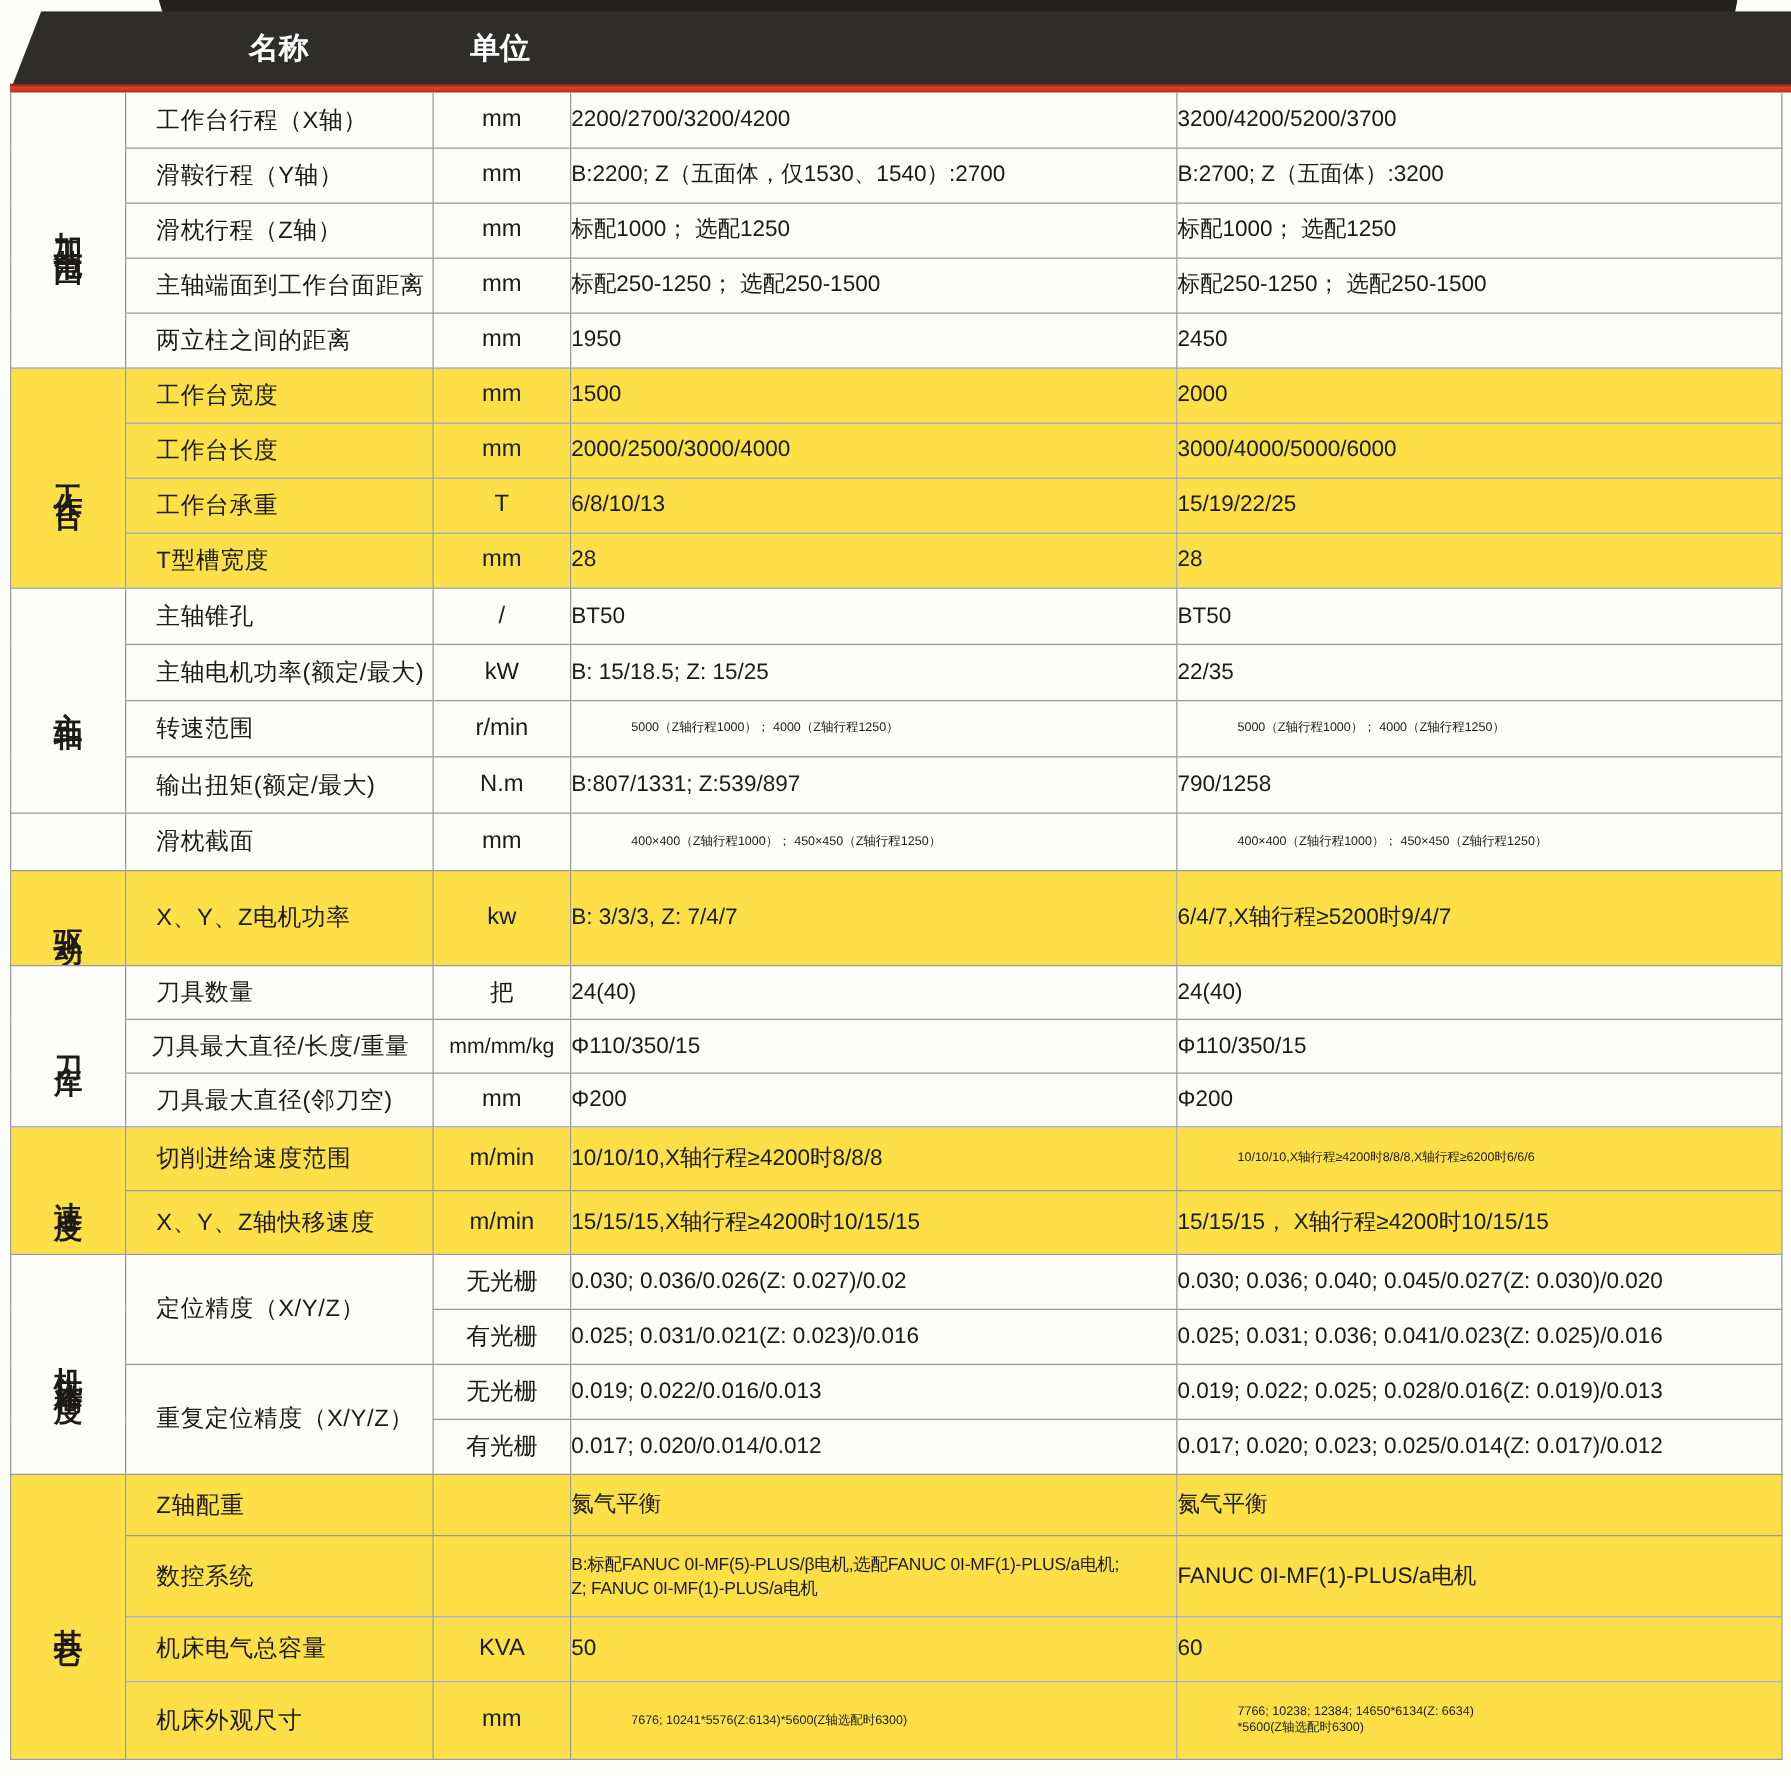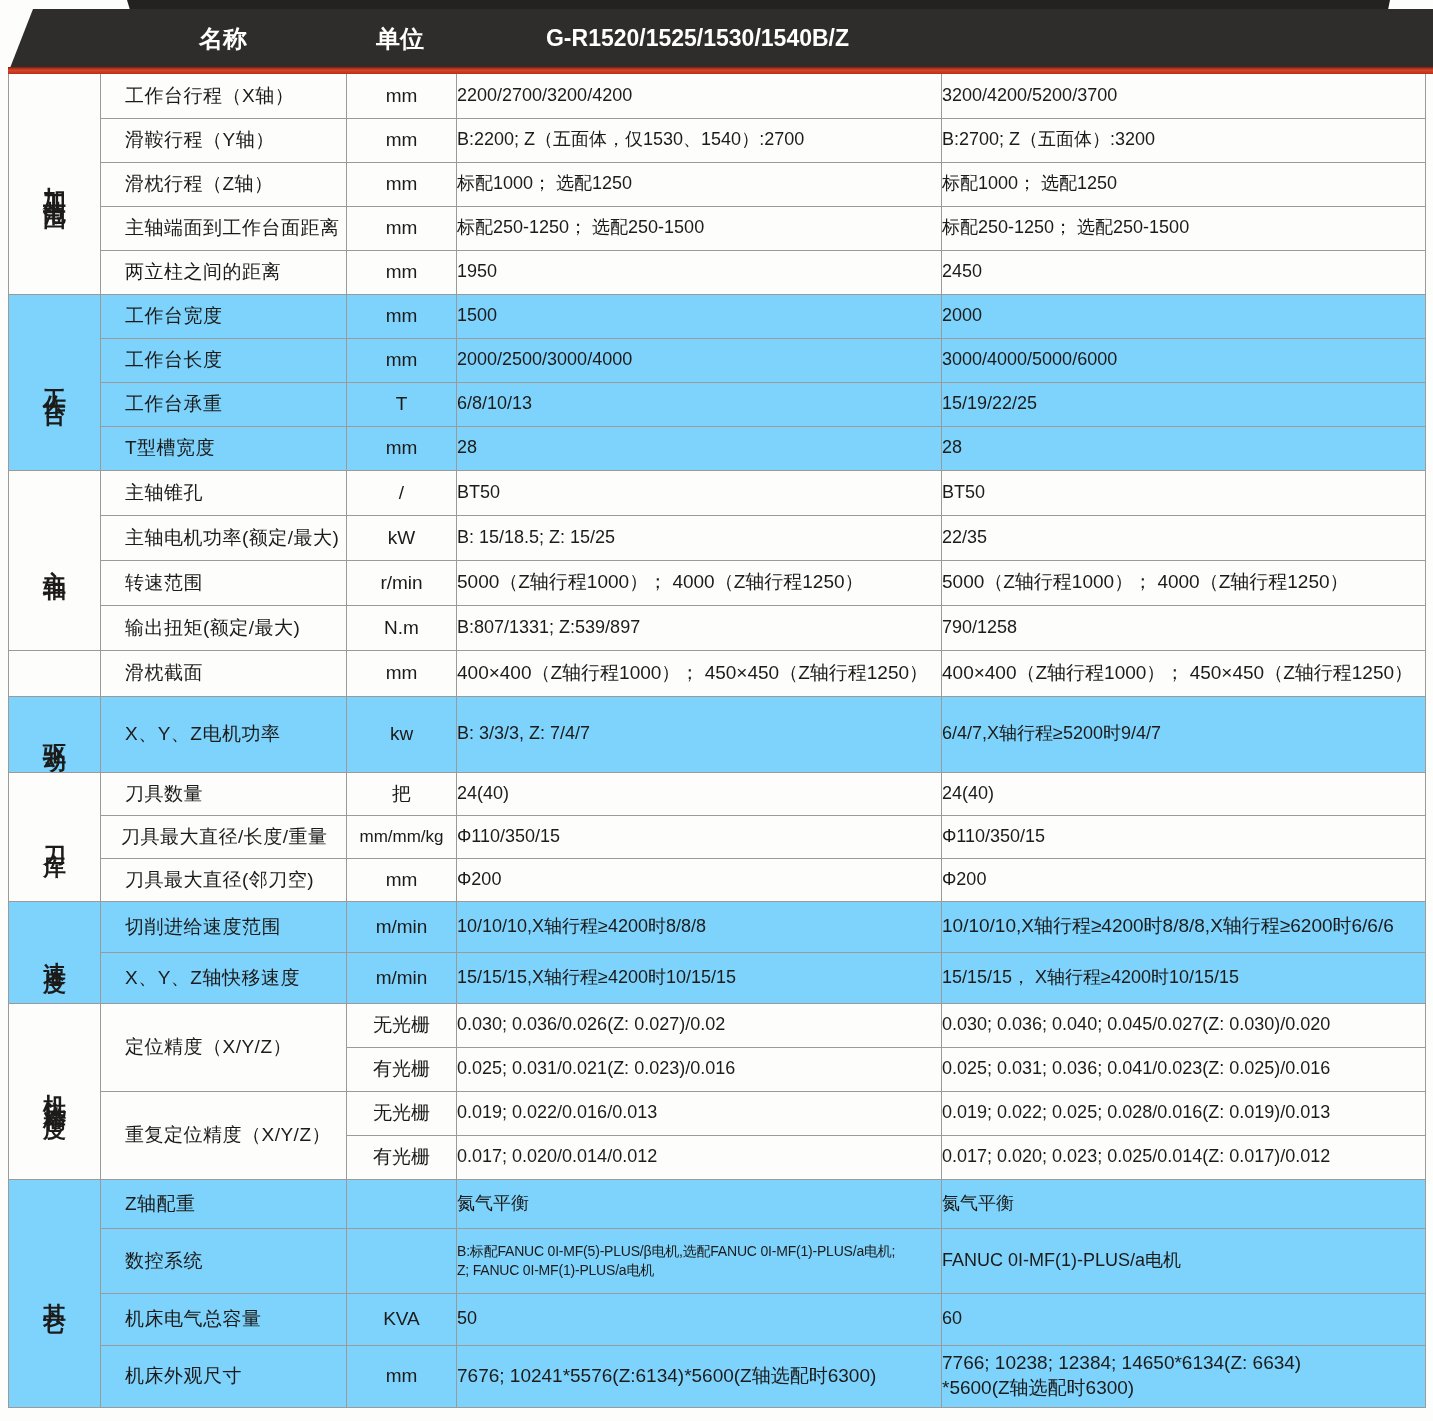--- a/index.html
+++ b/index.html
@@ -27,48 +27,47 @@
   .hl-unit{left:345px;width:110px;}
   .hl-m1{left:455px;width:485px;font-size:23px;}
   .hl-m2{left:940px;width:484px;font-size:23px;}
 
   
   table.spec{position:absolute;top:74px;left:8px;width:1417px;
     border-collapse:collapse;table-layout:fixed;}
   .spec td{border:1px solid #9b9a99;vertical-align:middle;
     overflow:hidden;padding:0;}
   .spec tr:first-child td{border-top:none;}
-  td.g{background:#7dd3fc;margin-top:13px;}
+  td.g{background:#fde047;margin-top:13px;}
 
   td.cat{text-align:center;}
   .vtext{display:inline-block;writing-mode:vertical-lr;text-orientation:upright;
     font-weight:700;font-size:23px;letter-spacing:7px;line-height:1;}
 
   td.name{font-size:19px;padding-left:24px;text-align:left;letter-spacing:0.5px;}
   td.unit{font-size:19px;text-align:center;}
   td.val{font-size:18px;text-align:left;white-space:pre-line;line-height:1.3;}
-  td.sm{font-size:19px;}
+  td.sm{font-size:10px;padding-left:48px;}
   td.xs{font-size:14px;letter-spacing:-0.2px;}
 
   tr.r44{height:44px;} tr.r45{height:45px;} tr.r46{height:46px;}
   tr.r76{height:76px;} tr.r43{height:43px;} tr.r51{height:51px;}
   tr.r49{height:49px;} tr.r65{height:65px;} tr.r52{height:52px;}
   tr.r58{height:62px;}
 </style>
 </head>
 <body>
 
 <div class="page">
 
   <div class="hdr">
     <div class="hdr-strip"></div>
     <div class="hdr-band">
       <div class="hl hl-name">名称</div>
       <div class="hl hl-unit">单位</div>
-      <div class="hl hl-m1">G-R1520/1525/1530/1540B/Z</div>
     </div>
     <div class="hdr-red"></div>
   </div>
 
   <table class="spec">
     <colgroup>
       <col style="width:92px">
         <col style="width:246px">
         <col style="width:110px">
       <col style="width:485px">

